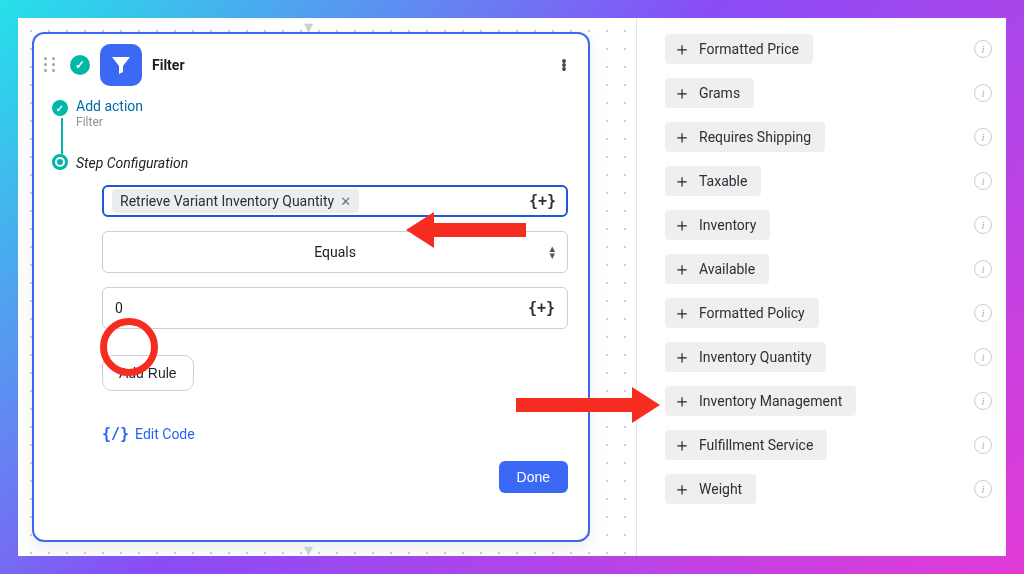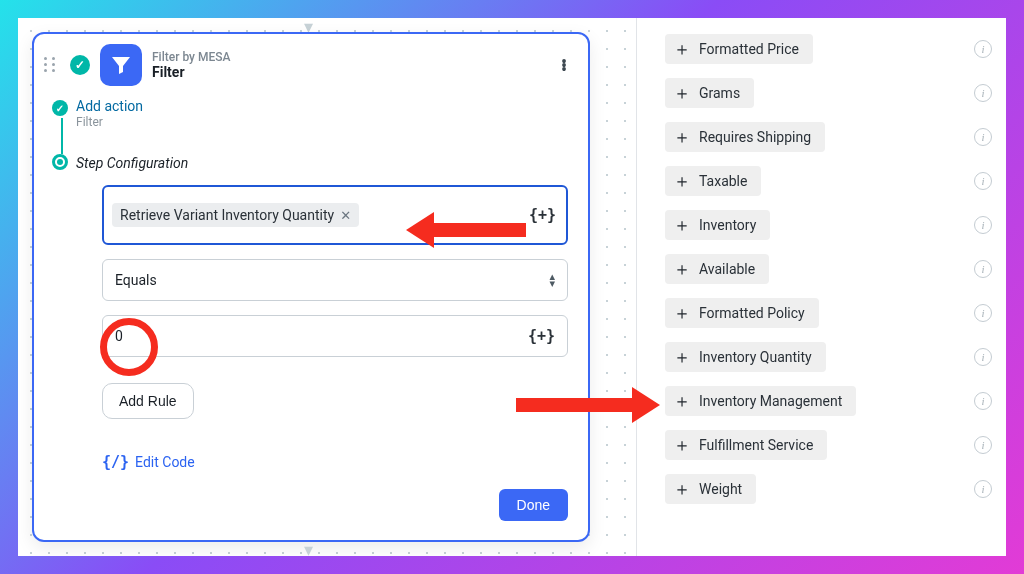--- a/index.html
+++ b/index.html
@@ -104,21 +104,21 @@
   }
   .step-ring::after{content:"";width:6px;height:6px;border-radius:50%;background:#00b7a8;}
 
   .section-label { font-size:14px; color:#0369a1; }
   .section-sub { font-size:12px; color:#8a949c; margin-top:1px; }
   .section-title2 { font-size:14px; color:#1a2027; margin-top:26px; margin-bottom:14px;font-style:italic; }
 
   .field-group { margin-left: 26px; }
 
   .token-input {
-    height: 60px;
+    height: 32px;
     border: 2px solid #1f57d6;
     border-radius: 6px;
     display:flex; align-items:center;
     padding: 0 10px 0 8px;
     margin-bottom: 14px;
     background:#fff;
   }
   .token-chip {
     background:#ebedef;
     border-radius:4px;
@@ -141,20 +141,21 @@
     height: 42px;
     border:1px solid #c9d0d6;
     border-radius:6px;
     display:flex;align-items:center;
     padding:0 12px;
     font-size:14px;
     color:#1a2027;
     margin-bottom:14px;
     background:#fff;
     position:relative;
+    justify-content:center;
   }
   .select-caret{
     position:absolute;right:12px;top:50%;transform:translateY(-50%);
     font-size:11px;color:#4e5a63;line-height:7px;
   }
   .text-input {
     height: 42px;
     border:1px solid #c9d0d6;
     border-radius:6px;
     display:flex;align-items:center;
@@ -248,21 +249,20 @@
             <span></span>
             <span></span>
         </div>
         <div class="check-ic">✓</div>
         <div class="app-icon">
           <svg viewBox="0 0 24 24">
               <path fill="#fff" d="M3 4h18l-7 9v6l-4 2v-8L3 4z"></path>
             </svg>
         </div>
         <div class="card-title-block">
-          <div class="card-sub">Filter by MESA</div>
           <div class="card-title">Filter</div>
         </div>
         <div class="kebab">
             <span>•</span>
             <span>•</span>
             <span>•</span>
           </div>
       </div>
 
       <div class="card-body">

